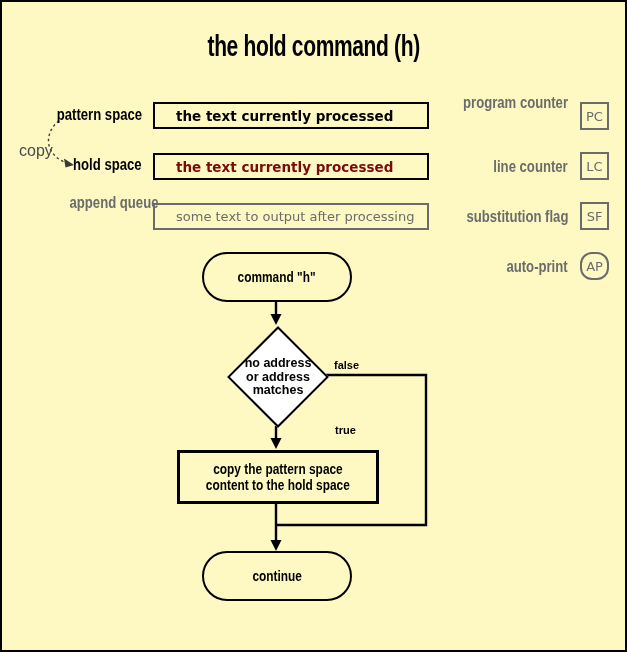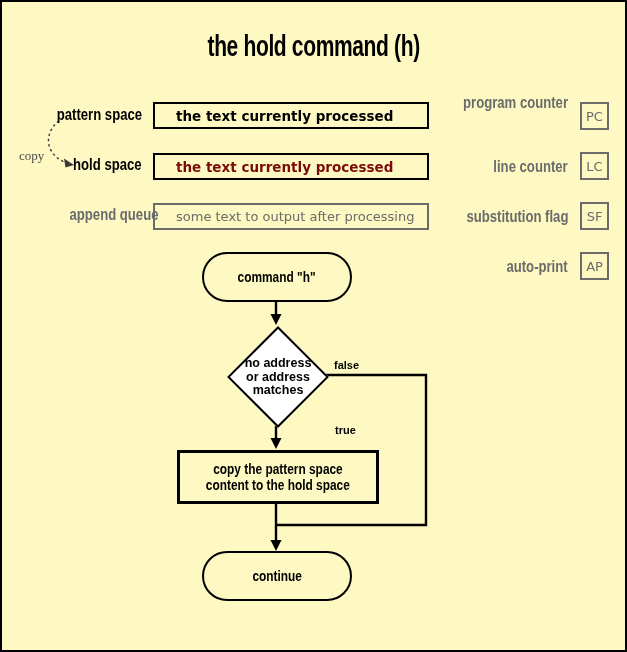--- a/index.html
+++ b/index.html
@@ -65,24 +65,24 @@
   .reg-box {
     left: 578px; width: 29px; height: 28px;
     border: 2px solid #6b6b6b;
     display: flex; align-items: center; justify-content: center;
     font-family: "DejaVu Sans", sans-serif;
     font-size: 13px;
     color: #6b6b6b;
   }
 
   .copy-label {
-    left: 17px; top: 146px;
-    font-size: 13px;
+    left: 17px; top: 140px;
+    font-size: 16px;
     color: #4a4a4a;
-    font-family: Liberation Serif, serif;
+    font-family: Liberation Sans, sans-serif;
   }
 
   
   .stadium {
     left: 200px; width: 150px; height: 50px;
     border: 2.5px solid #000;
     border-radius: 26px;
     display: flex; align-items: center; justify-content: center;
     font-size: 14.5px;
   }
@@ -150,21 +150,21 @@
 
   <div class="abs copy-label">copy</div>
 
   <div class="abs cond mem-label" style="top:154px;">
     <span class="sqz-r">hold space</span>
   </div>
   <div class="abs mem-box red-t" style="top:151px;">
     <span>the text currently processed</span>
   </div>
 
-  <div class="abs cond mem-label gray-t" style="top:204px;padding-left:48px;">
+  <div class="abs cond mem-label gray-t" style="top:192px;padding-left:48px;">
     <span class="sqz-r">append queue</span>
   </div>
   <div class="abs mem-box gray-b gray-t plain" style="top:201px;">
     <span>some text to output after processing</span>
   </div>
 
   <div class="abs cond reg-label" style="top:92px;">
     <span class="sqz-r">program counter</span>
   </div>
   <div class="abs reg-box" style="top:100px;">
@@ -181,21 +181,21 @@
   <div class="abs cond reg-label" style="top:206px;">
     <span class="sqz-r">substitution flag</span>
   </div>
   <div class="abs reg-box" style="top:200px;">
     <span>SF</span>
   </div>
 
   <div class="abs cond reg-label" style="top:256px;">
     <span class="sqz-r">auto-print</span>
   </div>
-  <div class="abs reg-box" style="top:250px;">
+  <div class="abs reg-box" style="top:250px;border-radius:12px;">
     <span>AP</span>
   </div>
 
   <div class="abs cond stadium" style="top:250px;">
     <span class="sqz">command "h"</span>
   </div>
 
   <div class="abs diamond-shape"></div>
   <div class="abs cond diamond-text">
     <span>no address</span>

